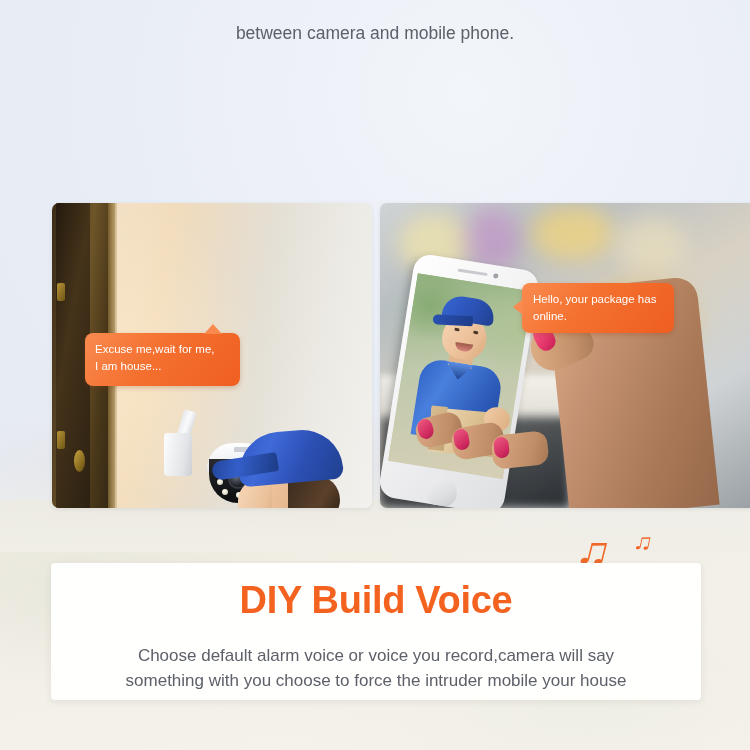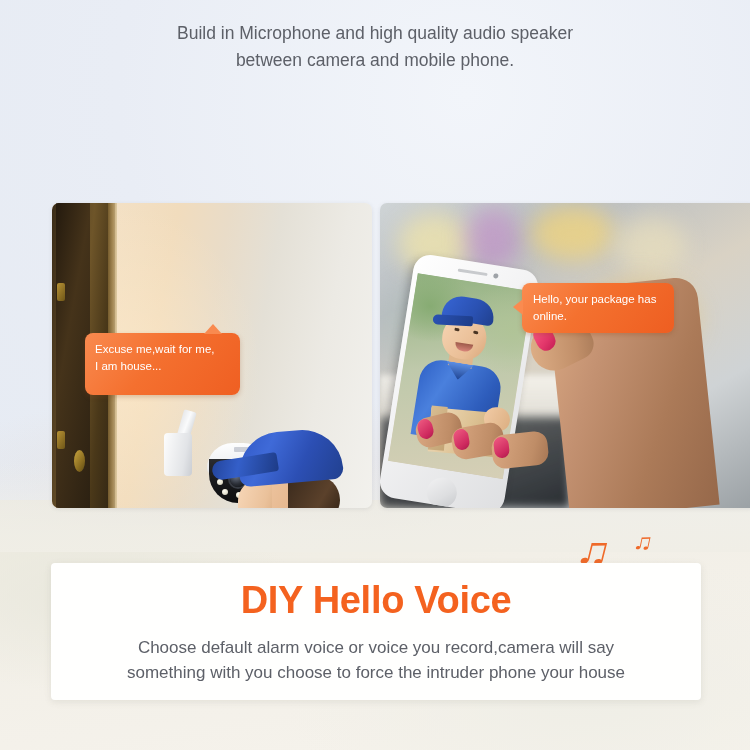--- a/index.html
+++ b/index.html
@@ -167,21 +167,21 @@
     background:linear-gradient(120deg,#3a2a1c,#5b412b 60%,#2e2013);
   }
   .man-ear{
     position:absolute; left:240px; top:292px; width:16px; height:20px;
     border-radius:50%; background:#e6b88f;
   }
   
   #bubble-left{
     position:absolute; left:33px; top:130px; width:155px;
     background:linear-gradient(130deg,#f98a4f 0%,#f4702f 45%,#ef5f22 100%);
-    border-radius:8px; padding:8px 10px 21px 10px;
+    border-radius:8px; padding:8px 10px 12px 10px;
     color:#fff; font-size:11.5px; line-height:1.45;
     box-shadow:0 2px 5px rgba(140,70,30,.26);
   }
   #bubble-left:after{
     content:""; position:absolute; right:18px; top:-9px;
     border-left:9px solid transparent; border-right:9px solid transparent;
     border-bottom:10px solid #f98a4f;
   }
 
   
@@ -344,39 +344,38 @@
   .card{
     position:absolute; left:51px; top:563px; width:650px; height:137px;
     background:#fffffe; border-radius:4px; text-align:center;
     box-shadow:0 2px 7px rgba(120,118,104,.14);
   }
   .card-title{
     font-size:38px; font-weight:bold; color:#f4621f;
     padding-top:18px; line-height:1.05; letter-spacing:-0.3px;
   }
   .card-sub{
-    margin-top:14px; font-size:17px; color:#5d6068; line-height:1.5;
+    margin-top:22px; font-size:17px; color:#5d6068; line-height:1.5;
   }
   
   .note{ position:absolute; color:#ef6a2a; line-height:1; }
   #note-large{ left:578px; top:528px; font-size:44px; transform:rotate(14deg); }
   #note-small{ left:634px; top:529px; font-size:25px; transform:rotate(12deg); }
   #note-mid{   left:553px; top:556px; font-size:33px; transform:rotate(16deg); }
 </style>
 </head>
 <body>
 
 <div class="bg-top"></div>
 <div class="bg-bottom"></div>
 <div class="bg-haze"></div>
 <div class="bg-blend"></div>
 
 <div class="header">
   <div class="subtitle">
-    <div>Build in Microphone and high quality audio speaker</div>
     <div>between camera and mobile phone.</div>
   </div>
 </div>
 
 <div class="photo" id="photo-left">
   <div class="ph-wall"></div>
   <div class="ph-wall-shade"></div>
   <div class="door-outer"></div>
   <div class="door-inner"></div>
   <div class="door-edge"></div>
@@ -463,18 +462,18 @@
     <div>Hello, your package has</div>
     <div>online.</div>
   </div>
 </div>
 
 <div class="note" id="note-large">♫</div>
 <div class="note" id="note-small">♫</div>
 <div class="note" id="note-mid">♫</div>
 
 <div class="card">
-  <div class="card-title">DIY Hello Voice</div>
+  <div class="card-title">DIY Build Voice</div>
   <div class="card-sub">
     <div>Choose default alarm voice or voice you record,camera will say</div>
-    <div>something with you choose to force the intruder phone your house</div>
+    <div>something with you choose to force the intruder mobile your house</div>
   </div>
 </div>
 
 </body></html>

